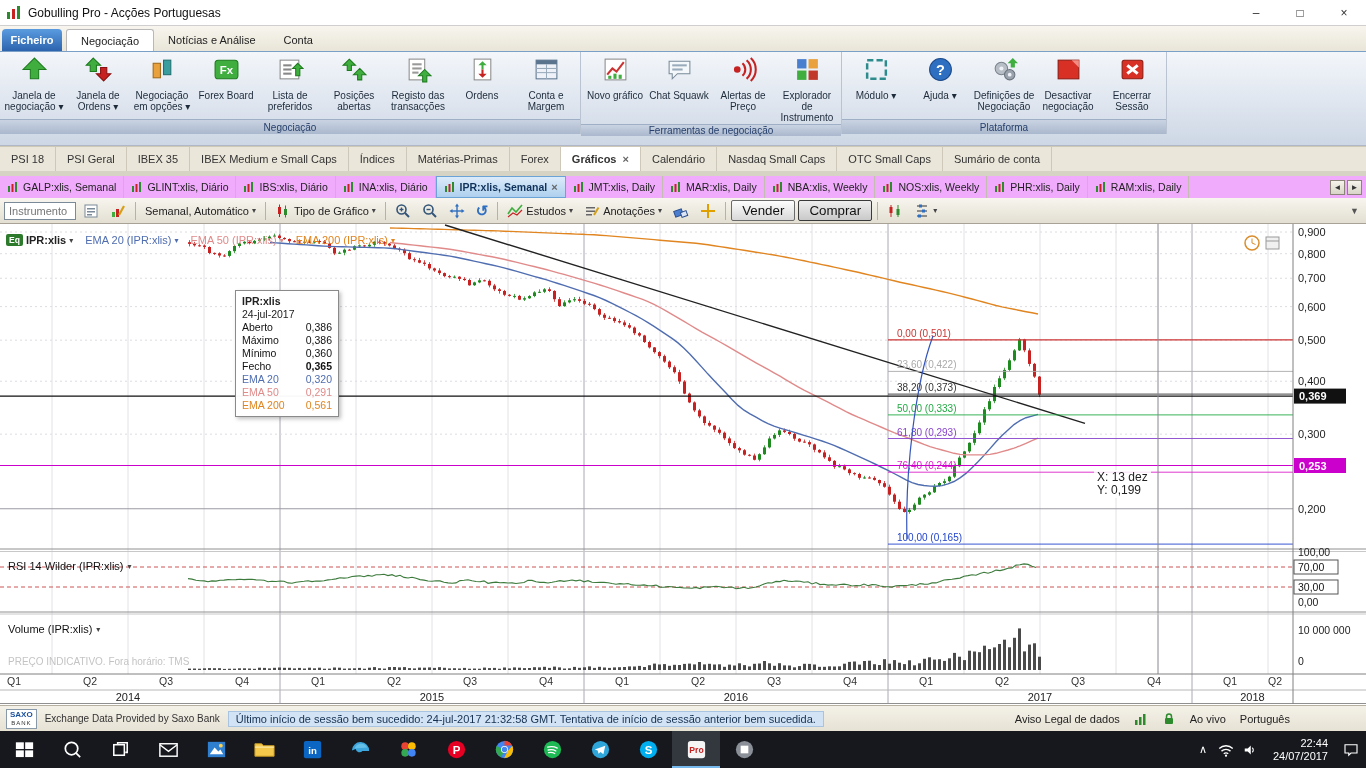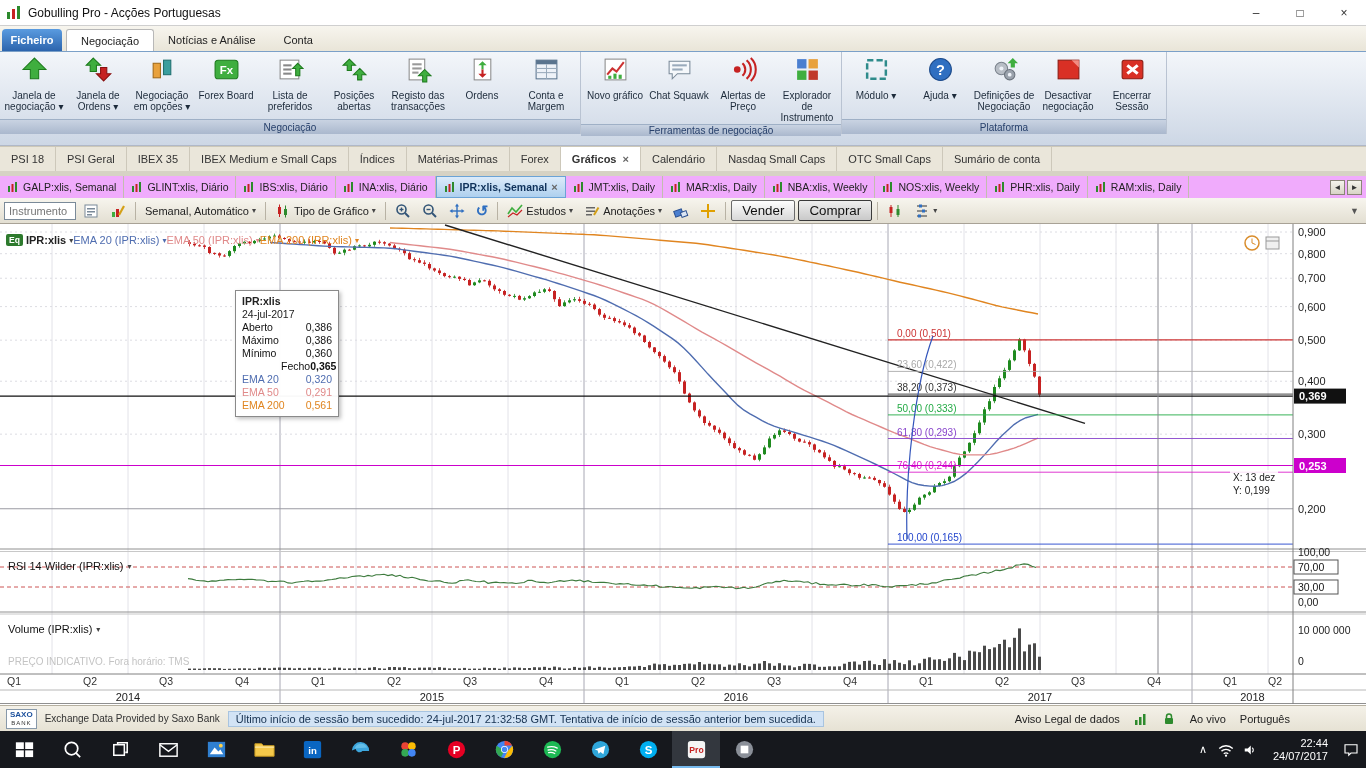--- a/index.html
+++ b/index.html
@@ -47,29 +47,29 @@
 .sep{width:1px;height:18px;background:#b8b2a4;margin:0 2px}
 .caret{font-size:8px;color:#444}
 .undo-glyph{font-size:15px;color:#2f6fc1;font-weight:bold;line-height:14px}
 .trade-btn{padding:2px 10px;border:1px solid #6a6a6a;background:linear-gradient(#fdfdfd,#d8d8d8);border-radius:2px;color:#111}
 .trade-btn.buy{background:linear-gradient(#eeeeee,#c9c9c9);border-color:#3a3a3a}
 .scrolldown{margin-left:auto;color:#555;font-size:9px;padding-right:3px}
 
 .chartregion{top:224px;height:481px;background:#fff}
 #chart-svg{position:absolute;left:0;top:0}
 #chart-svg text{font-family:"Liberation Sans",sans-serif}
-.legend{position:absolute;left:6px;top:10px;display:flex;align-items:flex-start;font-size:11px}
+.legend{position:absolute;left:6px;top:10px;display:flex;gap:12px;align-items:flex-start;font-size:11px}
 .legend .item{display:flex;align-items:center;gap:3px}
 .badge{background:#2d7a2d;color:#fff;font-size:8.5px;padding:1px 3px;border-radius:2px;font-weight:bold}
 .tooltip{position:absolute;left:235px;top:66px;width:104px;background:rgba(255,255,255,0.97);border:1px solid #8a8a8a;box-shadow:2px 2px 4px rgba(0,0,0,0.25);font-size:10.5px;padding:4px 6px;line-height:13px}
 .tooltip .ttitle{font-weight:bold}
 .trow{display:flex;justify-content:space-between}
 .pane-label{position:absolute;font-size:11px;color:#111;display:flex;gap:4px;align-items:center}
 .watermark{position:absolute;left:8px;top:432px;color:#c4c4c4;font-size:10px}
-.crosshair-label{position:absolute;left:1230px;top:246px;font-size:10px;color:#222;background:rgba(255,255,255,0.85);line-height:13px;padding:1px 3px}
+.crosshair-label{position:absolute;left:1094px;top:246px;font-size:12px;color:#222;background:rgba(255,255,255,0.85);line-height:13px;padding:1px 3px}
 
 .statusbar{top:705px;height:26px;background:linear-gradient(#f4f1e8,#e6e2d4);border-top:1px solid #b6b0a0;display:flex;align-items:center;padding:0 6px;gap:8px;font-size:11px}
 .saxologo{display:flex;flex-direction:column;align-items:center;background:#fff;border:1px solid #8899aa;padding:1px 3px;line-height:8px}
 .saxologo .lt{color:#1a4f9c;font-weight:bold;font-size:8px}
 .saxologo .lb{font-size:6px;color:#333;letter-spacing:1px}
 .status-msg{background:#d2e3f5;border:1px solid #a8c4e0;padding:1px 7px;color:#15304f}
 .status-right{margin-left:auto;display:flex;align-items:center;gap:14px;padding-right:70px}
 .s-icon{width:14px;height:14px}
 
 .taskbar{top:731px;height:37px;background:#16181d;display:flex;align-items:center}
@@ -1283,21 +1283,21 @@
           </div>
           <div class="trow">
             <span style="color: rgb(17, 17, 17);">Máximo</span>
             <span style="color: rgb(17, 17, 17);">0,386</span>
           </div>
           <div class="trow">
             <span style="color: rgb(17, 17, 17);">Mínimo</span>
             <span style="color: rgb(17, 17, 17);">0,360</span>
           </div>
           <div class="trow">
-            <span style="color: rgb(17, 17, 17); margin-left: 39px;">Fecho</span>
+            <span style="color: rgb(17, 17, 17);">Fecho</span>
             <span style="color: rgb(17, 17, 17); font-weight: bold;">0,365</span>
           </div>
           <div class="trow">
             <span style="color: rgb(79, 109, 176);">EMA 20</span>
             <span style="color: rgb(79, 109, 176);">0,320</span>
           </div>
           <div class="trow">
             <span style="color: rgb(224, 138, 138);">EMA 50</span>
             <span style="color: rgb(224, 138, 138);">0,291</span>
           </div>

